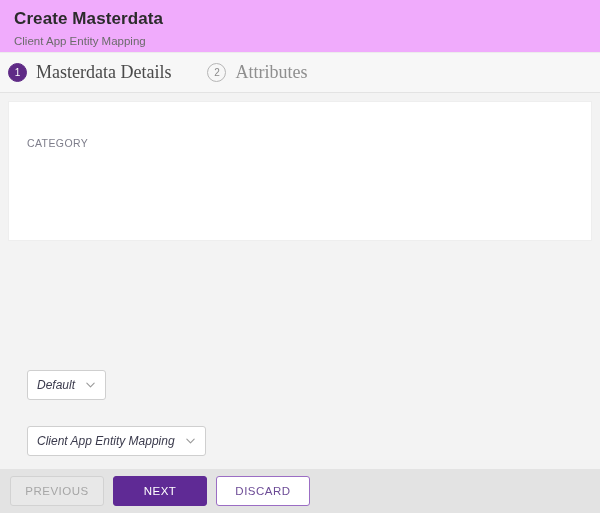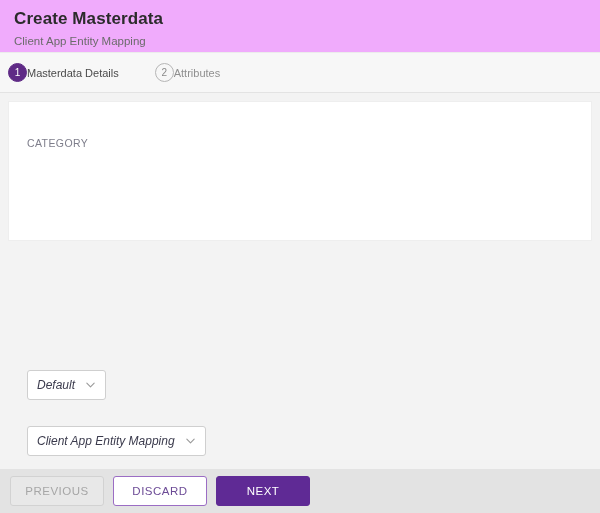--- a/index.html
+++ b/index.html
@@ -68,22 +68,24 @@
     background: #5f2a86;
     color: #ffffff;
     border: 1px solid #5f2a86;
   }
   .step-circle.inactive {
     background: transparent;
     color: #8a8a8a;
     border: 1px solid #b6b6b6;
   }
   .step-label {
-    font-size: 11px;
+    font-size: 18px;
+    margin-left: 9px;
     white-space: nowrap;
+    font-family: Liberation Serif, serif;
   }
   .step-label.active { color: #4a4a4a; }
   .step-label.inactive { color: #8f8f8f; }
 
   
   .card {
     position: absolute;
     left: 8px;
     top: 101px;
     width: 584px;
@@ -232,15 +234,15 @@
           </svg>
         </span>
       </div>
     </div>
   </div>
 
 </div>
 
 <div class="footer">
   <div class="btn btn-previous">PREVIOUS</div>
+  <div class="btn btn-next">NEXT</div>
   <div class="btn btn-discard">DISCARD</div>
-  <div class="btn btn-next">NEXT</div>
 </div>
 
 </body></html>

